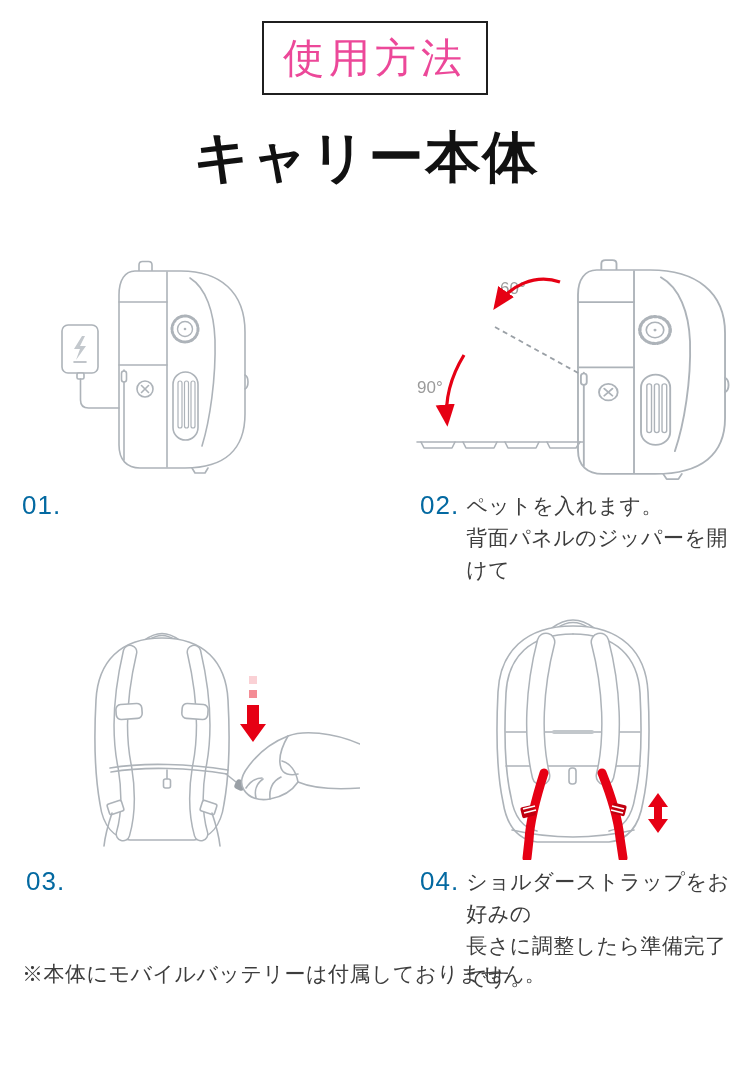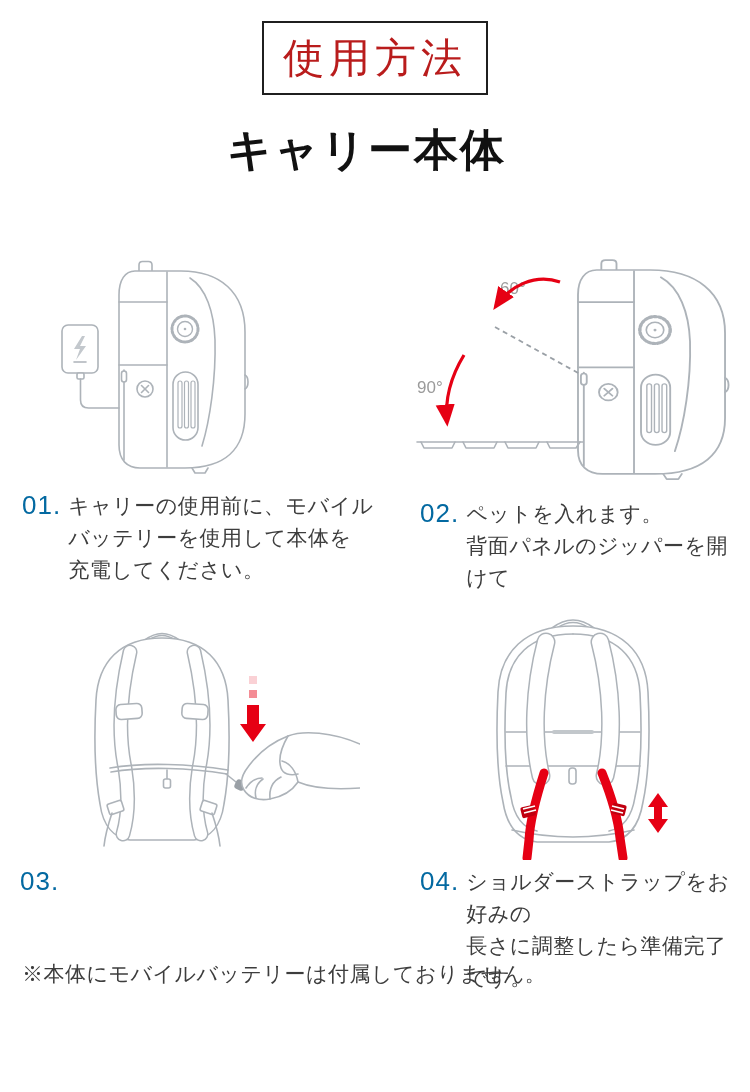--- a/index.html
+++ b/index.html
@@ -2,34 +2,34 @@
 <html><head>
 <meta charset="utf-8">
 <style>
   html,body{margin:0;padding:0;background:#fff;}
   .page{position:relative;width:750px;height:1092px;background:#fff;overflow:hidden;
         font-family:"Liberation Sans",sans-serif;color:#3d3d3d;}
   
   .badge{position:absolute;top:21px;left:50%;transform:translateX(-50%);
          width:226px;height:74px;border:2px solid #1f1f1f;box-sizing:border-box;
          display:flex;align-items:center;justify-content:center;
-         font-size:41px;font-weight:500;letter-spacing:5px;color:#b91c1c;}
+         font-size:41px;font-weight:500;letter-spacing:5px;color:#ec4899;}
   .title{position:absolute;top:121px;left:0;width:733px;text-align:center;
-         font-size:44px;font-weight:700;letter-spacing:2px;color:#111;}
+         font-size:55px;font-weight:700;letter-spacing:2px;color:#111;}
   
   .illus{position:absolute;}
   .i1{left:40px;top:250px;}
   .i2{left:400px;top:252px;}
   .i3{left:60px;top:610px;}
   .i4{left:450px;top:610px;}
   
   .caption{position:absolute;display:flex;align-items:flex-start;}
   .c1{left:22px;top:490px;width:370px;}
-  .c2{left:420px;top:490px;width:325px;margin-top:8px;}
-  .c3{left:20px;top:866px;width:380px;justify-content:space-between;}
+  .c2{left:420px;top:490px;width:325px;}
+  .c3{left:26px;top:866px;width:380px;justify-content:space-between;}
   .c4{left:420px;top:866px;width:325px;justify-content:space-between;}
   .caption .num{font-size:26px;font-weight:300;line-height:31px;margin-right:7px;
                 letter-spacing:1px;color:#0369a1;white-space:nowrap;}
   .caption .lines{font-size:21px;line-height:32px;letter-spacing:0.5px;color:#3d3d3d;}
   .footnote{position:absolute;left:22px;top:960px;font-size:21px;letter-spacing:0.5px;color:#3d3d3d;}
   .ang{font-size:17px;fill:#9b9b9b;font-family:"Liberation Sans",sans-serif;}
   svg{display:block;}
 </style>
 </head>
 <body>
@@ -101,25 +101,20 @@
     </g>
     <path d="M95,75 L180,122" stroke="#9aa0a6" stroke-width="1.8" stroke-dasharray="5 4" fill="none"></path>
     <text class="ang" x="100" y="42">60°</text>
     <text class="ang" x="17" y="141">90°</text>
     <path d="M160,30 C135,21 110,34 96,54" stroke="#e60014" stroke-width="3.2" fill="none" marker-end="url(#arrowhead)"></path>
     <path d="M64,103 C50,126 45,150 47,170" stroke="#e60014" stroke-width="3.2" fill="none" marker-end="url(#arrowhead)"></path>
   </svg>
 
   <div class="caption c1">
     <span class="num">01.</span>
-    <div class="lines">
-      <div>キャリーの使用前に、モバイル</div>
-      <div>バッテリーを使用して本体を</div>
-      <div>充電してください。</div>
-    </div>
   </div>
 
   <div class="caption c2">
     <span class="num">02.</span>
     <div class="lines">
       <div>ペットを入れます。</div>
       <div>背面パネルのジッパーを開けて</div>
     </div>
   </div>
 

